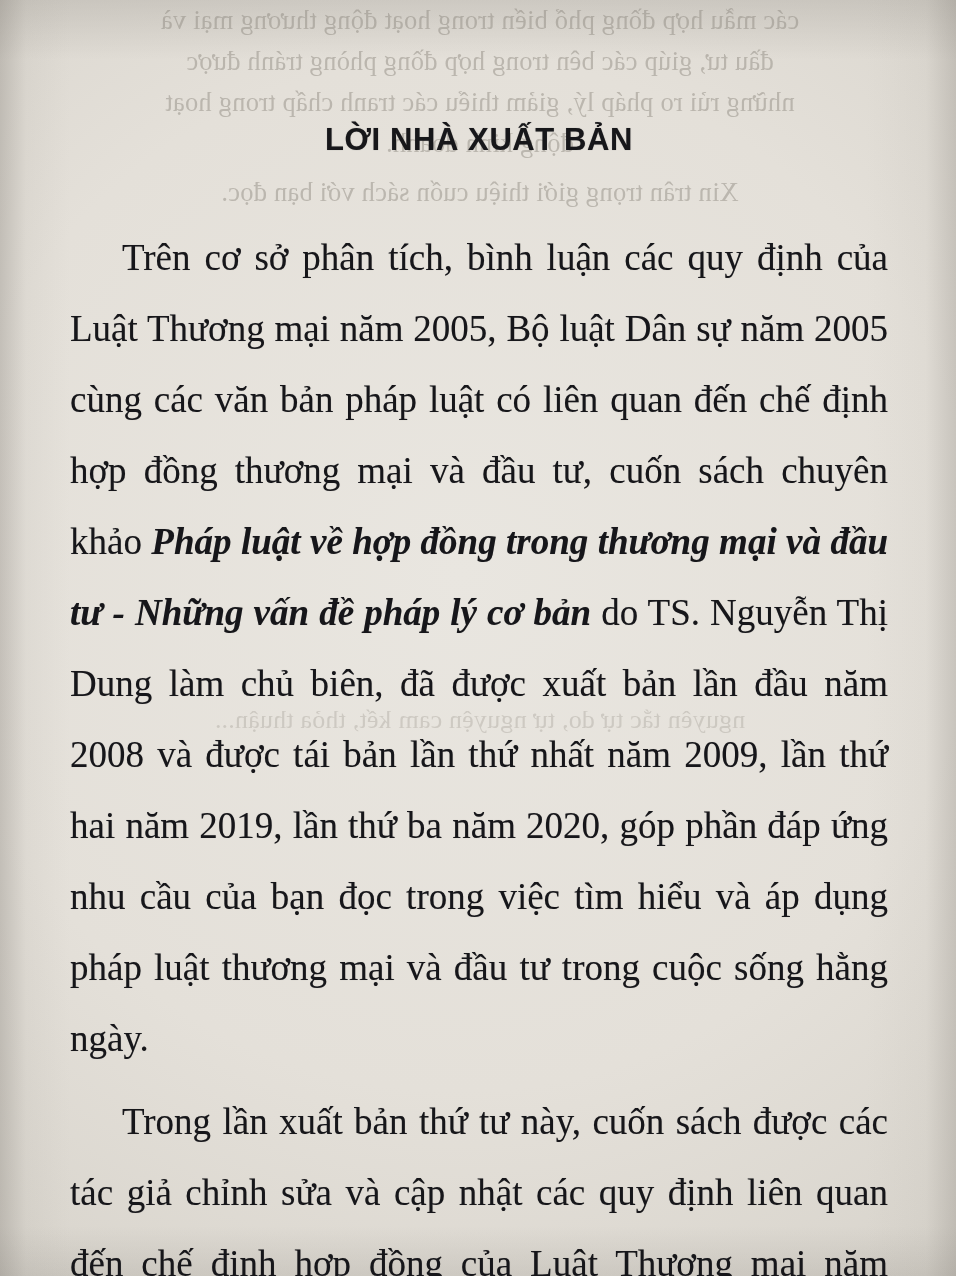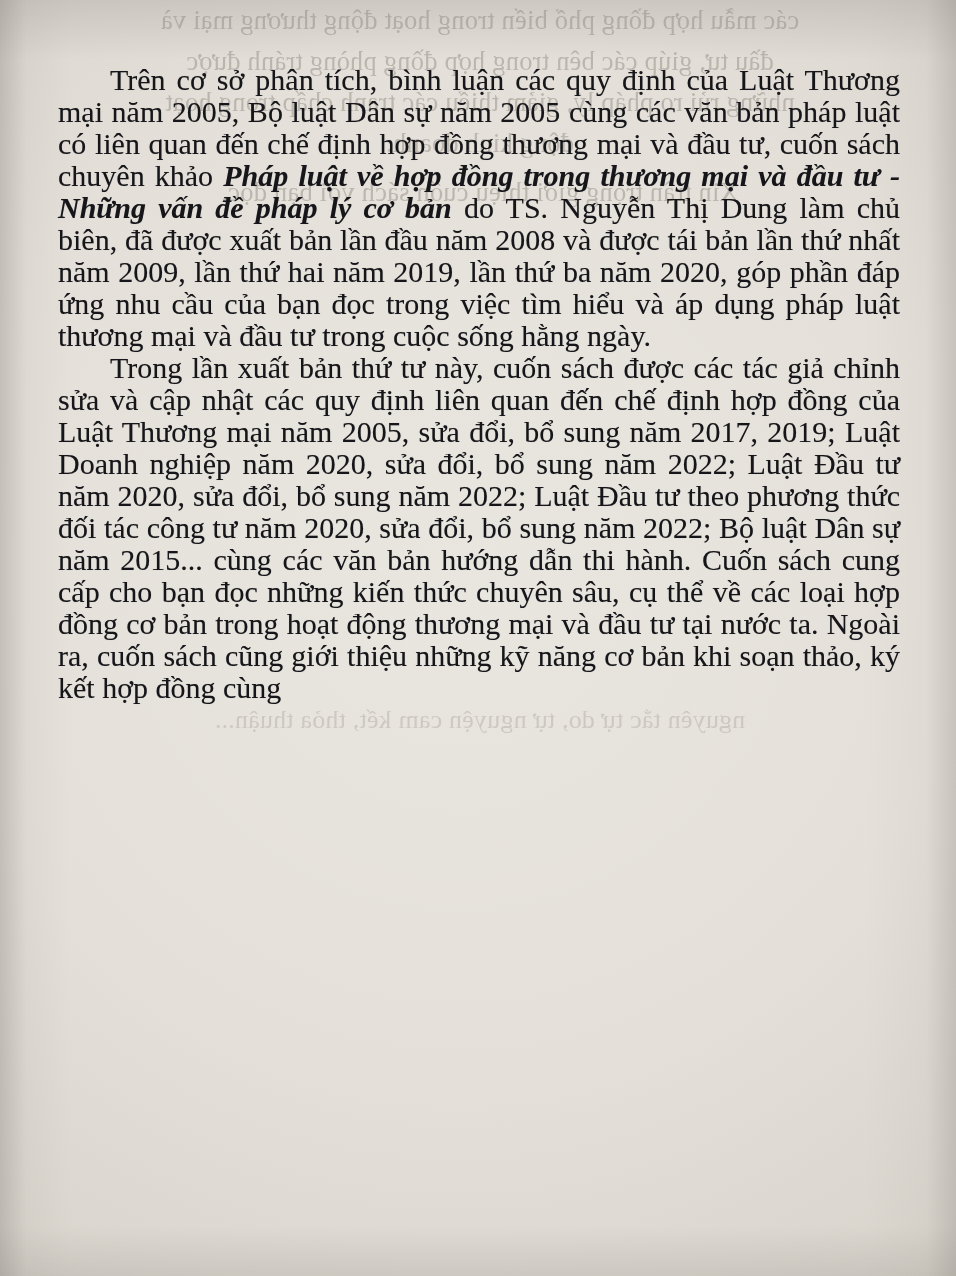--- a/index.html
+++ b/index.html
@@ -81,25 +81,25 @@
     padding-top: 122px;
     text-align: center;
     font-family: "Liberation Sans", sans-serif;
     font-weight: bold;
     font-size: 31px;
     letter-spacing: 0.6px;
     color: #17171a;
     text-shadow: 0 0 1px rgba(0,0,0,0.35);
   }
   .para {
-    margin: 0;
+    margin: 12px;
     text-align: justify;
     text-justify: inter-word;
-    font-size: 30px;
-    line-height: 32px;
+    font-size: 37px;
+    line-height: 71px;
     color: #16161a;
     text-indent: 52px;
     text-shadow: 0 0 0.7px rgba(0,0,0,0.30);
   }
   #para-1 { margin-top: 64px; }
   #para-2 { margin-top: 0px; font-family: Liberation Serif, serif; }
   .bi {
     font-weight: bold;
     font-style: italic;
   }
@@ -116,19 +116,20 @@
     <div>động kinh doanh.</div>
     <div style="padding-top:8px">Xin trân trọng giới thiệu cuốn sách với bạn đọc.</div>
   </div>
 
   <div id="bleed-mid" class="bleed">
     <div>nguyên tắc tự do, tự nguyện cam kết, thỏa thuận...</div>
   </div>
 
   <div id="content">
 
+    <h1 id="doc-title">LỜI NHÀ XUẤT BẢN</h1>
 
     <p class="para" id="para-1"><span>Trên cơ sở phân tích, bình luận các quy định của Luật Thương mại năm 2005, Bộ luật Dân sự năm 2005 cùng các văn bản pháp luật có liên quan đến chế định hợp đồng thương mại và đầu tư, cuốn sách chuyên khảo </span><span class="bi">Pháp luật về hợp đồng trong thương mại và đầu tư - Những vấn đề pháp lý cơ bản</span><span> do TS. Nguyễn Thị Dung làm chủ biên, đã được xuất bản lần đầu năm 2008 và được tái bản lần thứ nhất năm 2009, lần thứ hai năm 2019, lần thứ ba năm 2020, góp phần đáp ứng nhu cầu của bạn đọc trong việc tìm hiểu và áp dụng pháp luật thương mại và đầu tư trong cuộc sống hằng ngày.</span></p>
 
     <p class="para" id="para-2">Trong lần xuất bản thứ tư này, cuốn sách được các tác giả chỉnh sửa và cập nhật các quy định liên quan đến chế định hợp đồng của Luật Thương mại năm 2005, sửa đổi, bổ sung năm 2017, 2019; Luật Doanh nghiệp năm 2020, sửa đổi, bổ sung năm 2022; Luật Đầu tư năm 2020, sửa đổi, bổ sung năm 2022; Luật Đầu tư theo phương thức đối tác công tư năm 2020, sửa đổi, bổ sung năm 2022; Bộ luật Dân sự năm 2015... cùng các văn bản hướng dẫn thi hành. Cuốn sách cung cấp cho bạn đọc những kiến thức chuyên sâu, cụ thể về các loại hợp đồng cơ bản trong hoạt động thương mại và đầu tư tại nước ta. Ngoài ra, cuốn sách cũng giới thiệu những kỹ năng cơ bản khi soạn thảo, ký kết hợp đồng cùng</p>
 
   </div>
 </div>
 
 </body></html>

